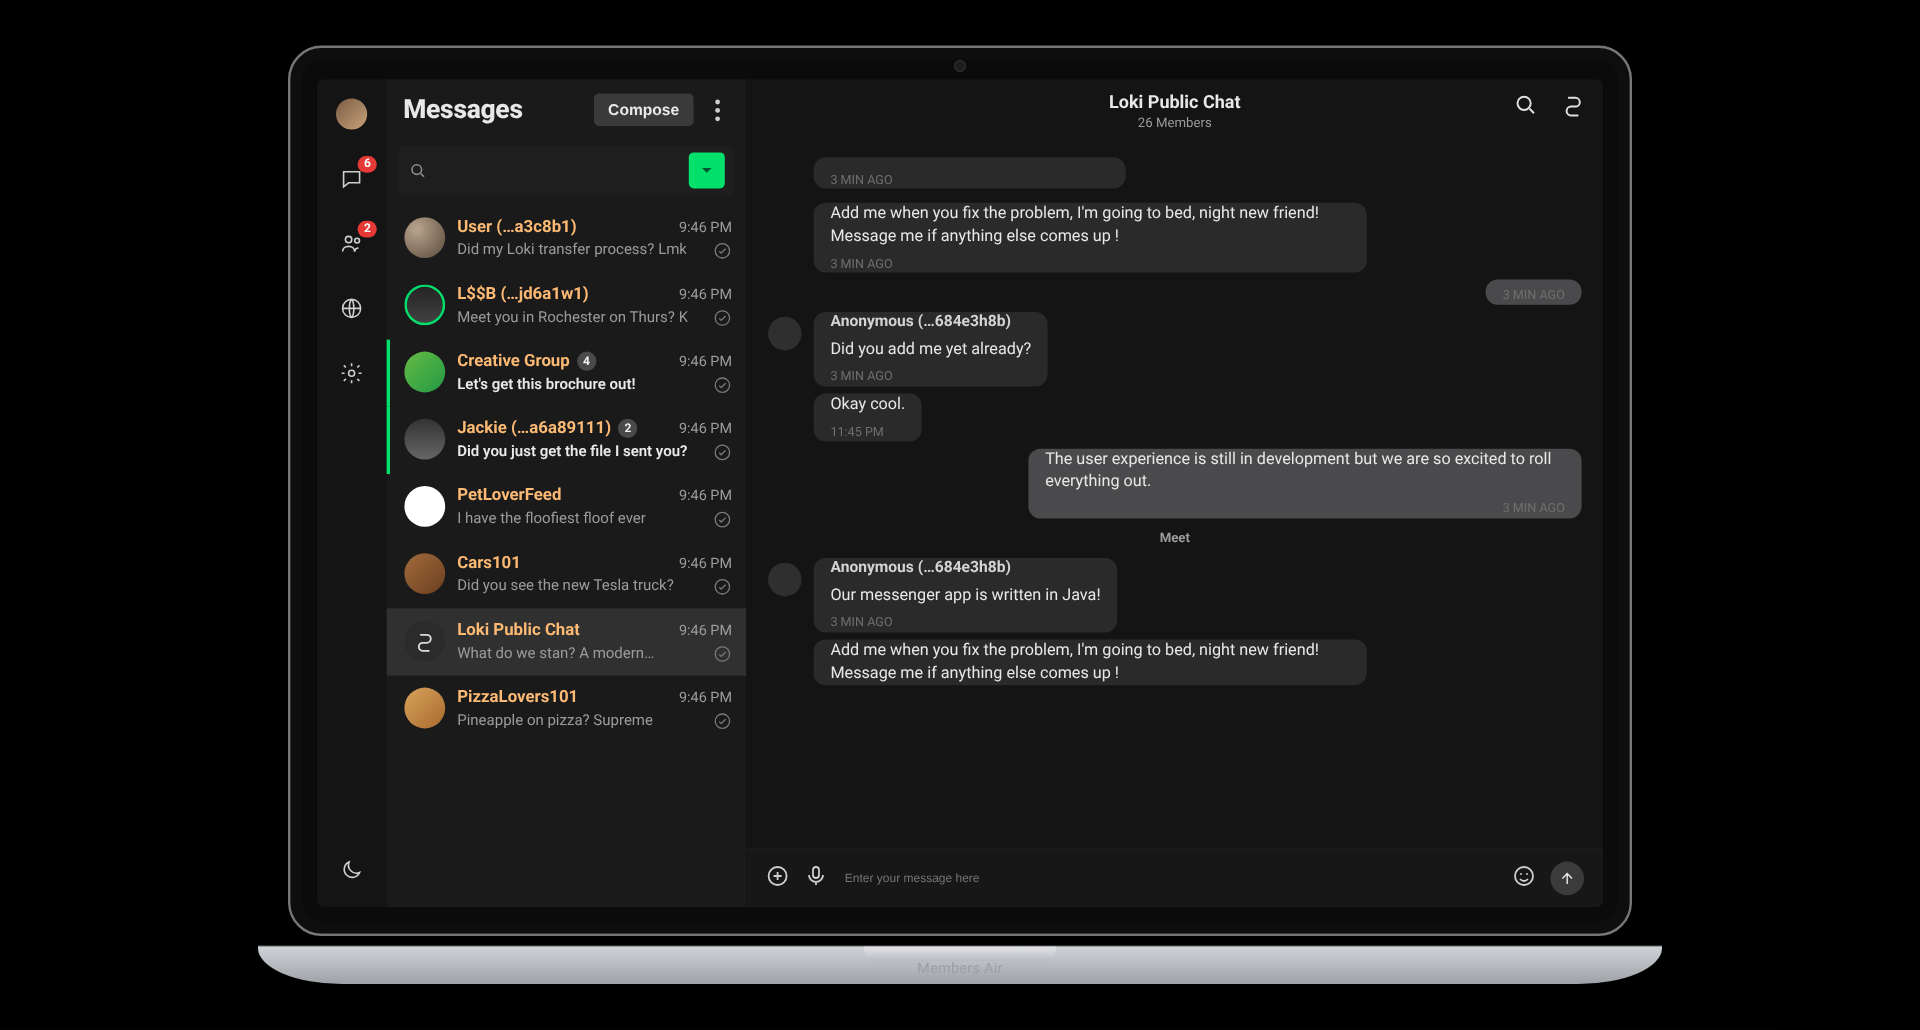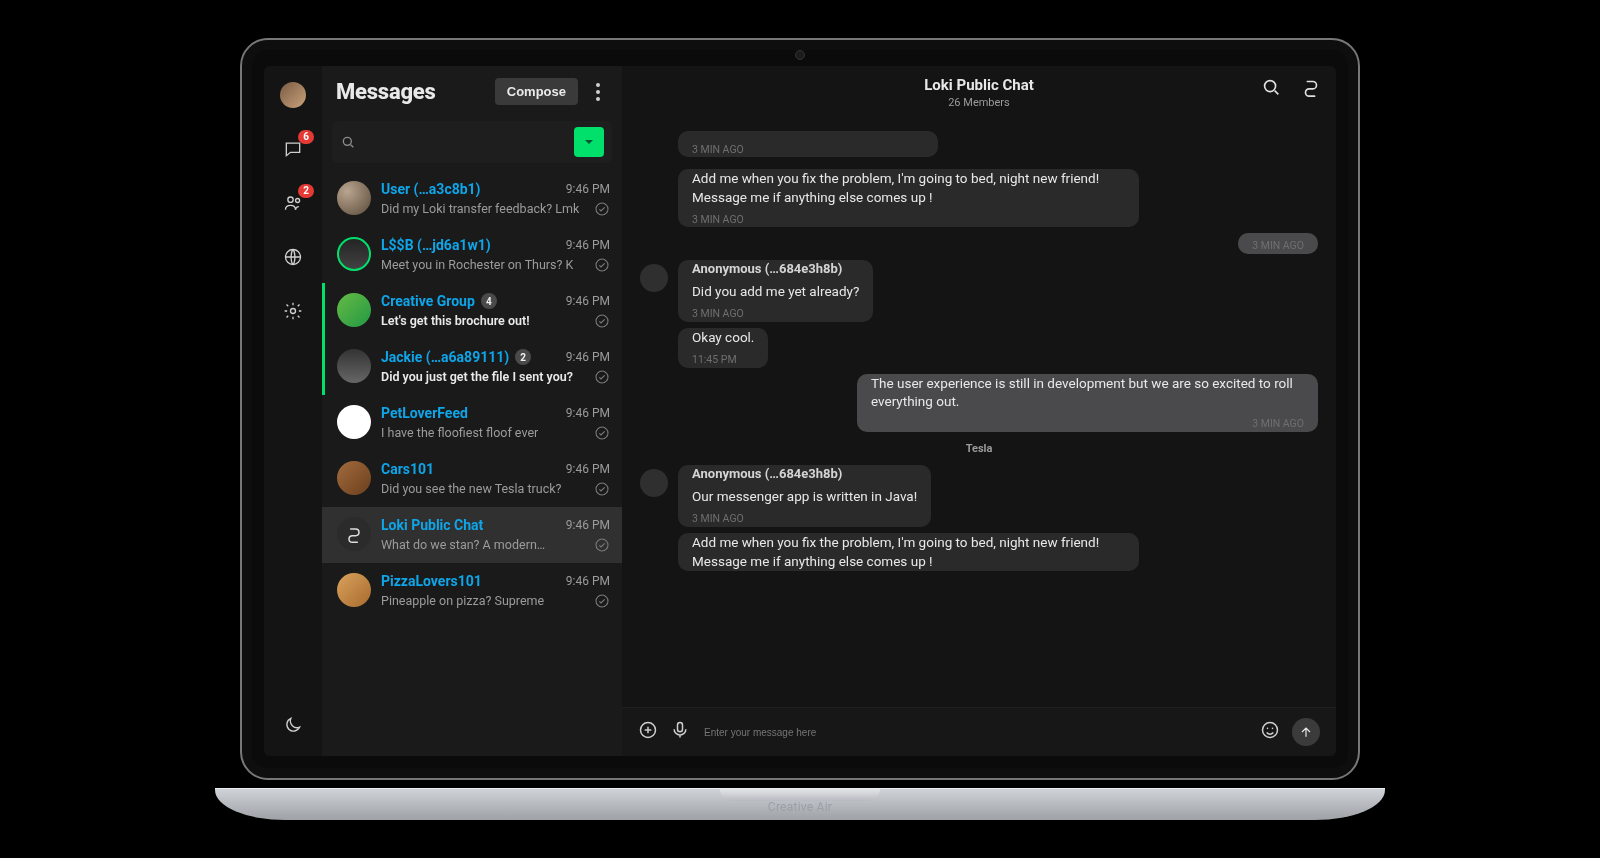--- a/index.html
+++ b/index.html
@@ -52,21 +52,21 @@
 
   .convos{flex:1;overflow:auto}
   .convo{display:flex;gap:10px;padding:10px 12px;cursor:pointer;position:relative;border-left:3px solid transparent}
   .convo.active{background:#303030}
   .convo.unread{border-left-color:var(--accent)}
   .cavatar{width:34px;height:34px;border-radius:50%;background:#555;flex:0 0 auto;display:flex;align-items:center;justify-content:center;overflow:hidden}
   .cavatar.ring{box-shadow:0 0 0 2px var(--accent) inset}
   .cavatar svg{width:20px;height:20px;stroke:#ddd;fill:none;stroke-width:1.8}
   .cbody{flex:1;min-width:0}
   .crow{display:flex;align-items:center;gap:6px}
-  .cname{font-size:14px;font-weight:700;color:#0ea5e9;white-space:nowrap;overflow:hidden;text-overflow:ellipsis}
+  .cname{font-size:14px;font-weight:700;color:#fdba74;white-space:nowrap;overflow:hidden;text-overflow:ellipsis}
   .pill{min-width:16px;height:16px;padding:0 4px;border-radius:8px;background:#4a4a4a;color:#eee;font-size:10px;font-weight:700;display:inline-flex;align-items:center;justify-content:center}
   .ctime{margin-left:auto;font-size:12px;color:var(--muted)}
   .cprev{font-size:12.5px;color:var(--muted);white-space:nowrap;overflow:hidden;text-overflow:ellipsis;margin-top:2px}
   .convo.unread .cprev{color:#eaeaea;font-weight:600}
   .check{width:16px;height:16px;color:#7a7a7a;align-self:flex-end;margin-top:4px}
   .check svg{width:16px;height:16px;stroke:#7a7a7a;fill:none;stroke-width:1.6}
 
   .chat{flex:1;display:flex;flex-direction:column;background:#141414;min-width:0}
   .chat-head{display:flex;align-items:center;justify-content:center;position:relative;padding:10px 14px}
   .chat-title{font-size:15px;font-weight:700}
@@ -174,21 +174,21 @@
           </div>
           <div class="convos" id="convos">
               <div class="convo">
                 <div class="cavatar av1"></div>
                 <div class="cbody">
                   <div class="crow">
                     <span class="cname">User (…a3c8b1)</span>
                     <span class="ctime">9:46 PM</span>
                   </div>
                   <div class="crow">
-                    <span class="cprev">Did my Loki transfer feedback? Lmk</span>
+                    <span class="cprev">Did my Loki transfer process? Lmk</span>
                     <span class="check" style="margin-left:auto"><svg viewBox="0 0 24 24">
                         <circle cx="12" cy="12" r="9"></circle>
                         <path d="M8 12.5l2.5 2.5L16 9.5"></path>
                       </svg></span>
                   </div>
                 </div>
               </div>
               <div class="convo">
                 <div class="cavatar av2 ring"></div>
                 <div class="cbody">
@@ -377,21 +377,21 @@
               </div>
               <div class="row me">
                 <div class="stack">
                   <div class="bubble">
                     <div>The user experience is still in development but we are so excited to roll everything out.</div>
                     <div class="meta">3 MIN AGO</div>
                   </div>
                 </div>
               </div>
               <div class="divider">
-                <span>Tesla</span>
+                <span>Meet</span>
               </div>
               <div class="row other">
                 <div class="bavatar av9" style=""></div>
                 <div class="stack">
                   <div class="bubble">
                     <div class="sender">Anonymous (…684e3h8b)</div>
                     <div>Our messenger app is written in  Java!</div>
                     <div class="meta">3 MIN AGO</div>
                   </div>
                 </div>
@@ -432,16 +432,16 @@
               <svg viewBox="0 0 24 24">
                   <path d="M12 19V6M6 12l6-6 6 6"></path>
                 </svg>
             </div>
           </div>
         </section>
 
       </div>
     </div>
     <div class="base">
-      <span class="brand">Creative Air</span>
+      <span class="brand">Members Air</span>
     </div>
   </div>
 </div>
 
 </body></html>

